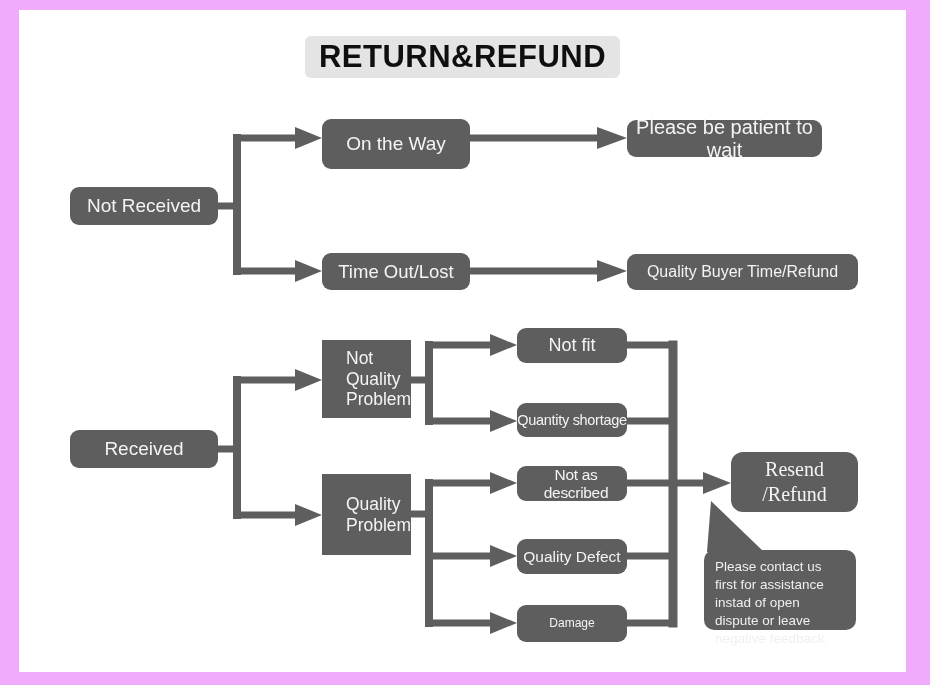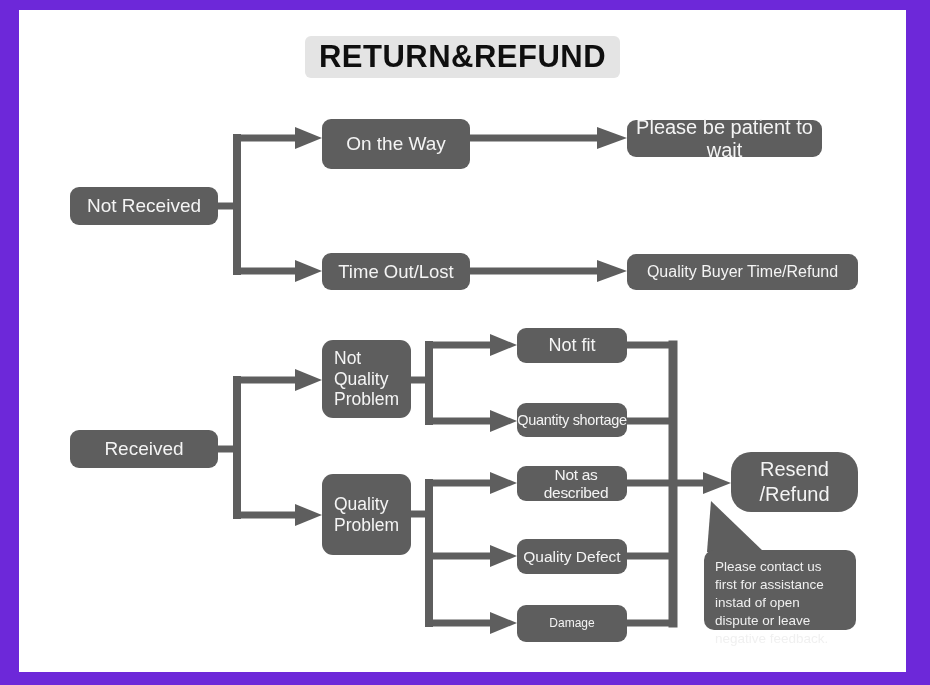--- a/index.html
+++ b/index.html
@@ -1,48 +1,48 @@
 <!DOCTYPE html>
 <html><head>
 <meta charset="utf-8">
 <style>
   html,body{margin:0;padding:0;}
   .stage{
-    position:relative;width:930px;height:685px;background:#6d28d9;
+    position:relative;width:930px;height:685px;background:#f0abfc;
     font-family:"Liberation Sans",sans-serif;overflow:hidden;
   }
   .canvas{position:absolute;left:19px;top:10px;width:887px;height:662px;background:#ffffff;}
   svg.connectors{position:absolute;left:0;top:0;width:930px;height:685px;z-index:1;}
   .title{
     position:absolute;left:305px;top:36px;width:315px;height:42px;z-index:2;
     background:#e4e4e4;border-radius:6px;color:#0f0f0f;
     display:flex;align-items:center;justify-content:center;
     font-size:31px;font-weight:700;letter-spacing:0.5px;
   }
   .node{
     position:absolute;z-index:2;background:#5e5e5e;color:#f4f4f4;
     border-radius:9px;display:flex;align-items:center;justify-content:center;
     text-align:center;box-sizing:border-box;line-height:1.15;
   }
   .multiline{white-space:pre-line;}
-  .leftalign{justify-content:flex-start;text-align:left;padding-left:12px;border-radius:11px;}
+  .leftalign{justify-content:flex-start;text-align:left;padding-left:24px;border-radius:0;}
   #n-not-received{left:70px;top:187px;width:148px;height:38px;font-size:19px;}
   #n-on-the-way{left:322px;top:119px;width:148px;height:50px;font-size:19px;}
   #n-please-wait{left:627px;top:120px;width:195px;height:37px;font-size:20px;}
   #n-time-out{left:322px;top:253px;width:148px;height:37px;font-size:18.5px;}
   #n-extend{left:627px;top:254px;width:231px;height:36px;font-size:16px;}
   #n-received{left:70px;top:430px;width:148px;height:38px;font-size:19px;}
   #n-nqp{left:322px;top:340px;width:89px;height:78px;font-size:17.5px;line-height:1.18;}
   #n-qp{left:322px;top:474px;width:89px;height:81px;font-size:17.5px;line-height:1.18;}
   #n-not-fit{left:517px;top:328px;width:110px;height:35px;font-size:18px;}
   #n-qty{left:517px;top:403px;width:110px;height:34px;font-size:14.5px;letter-spacing:-0.3px;}
   #n-nad{left:517px;top:466px;width:110px;height:35px;font-size:15.5px;letter-spacing:-0.3px;padding-left:8px;}
   #n-qd{left:517px;top:539px;width:110px;height:35px;font-size:15.5px;}
   #n-damage{left:517px;top:605px;width:110px;height:37px;font-size:12px;}
-  #n-resend{left:731px;top:452px;width:127px;height:60px;font-size:20px;line-height:1.25;border-radius:20px;}
+  #n-resend{left:731px;top:452px;width:127px;height:60px;font-size:20px;line-height:1.25;border-radius:12px;font-family:Liberation Serif, serif;}
   #note{
     position:absolute;z-index:2;left:704px;top:550px;width:152px;height:80px;
     background:#5e5e5e;color:#f0f0f0;border-radius:10px;box-sizing:border-box;
     padding:8px 9px 8px 11px;font-size:13.5px;line-height:1.33;text-align:left;
   }
 </style>
 </head>
 <body>
 
 <div class="stage">

